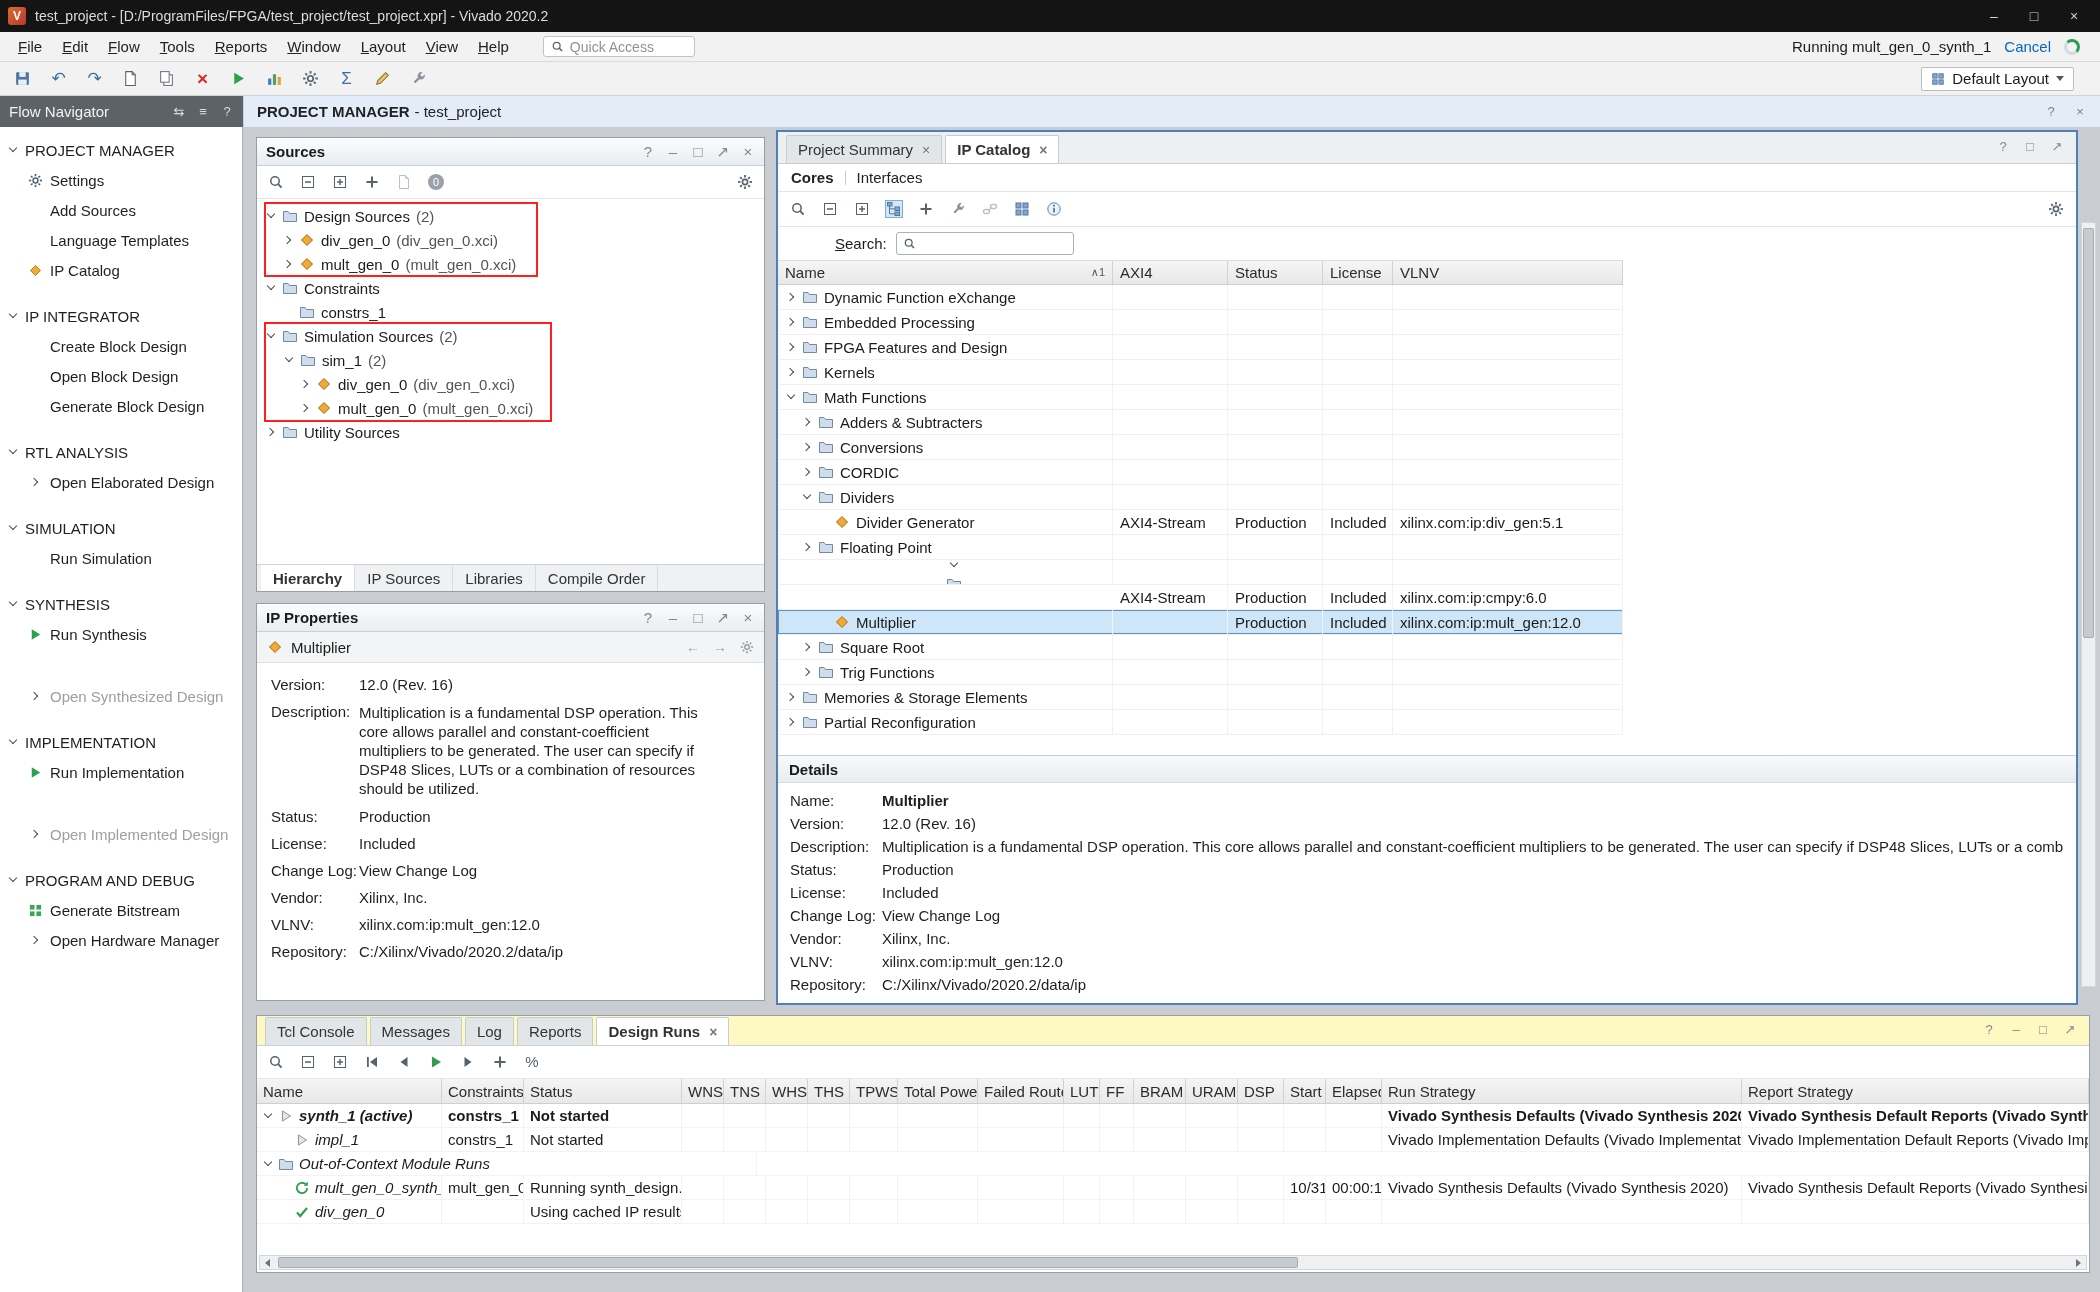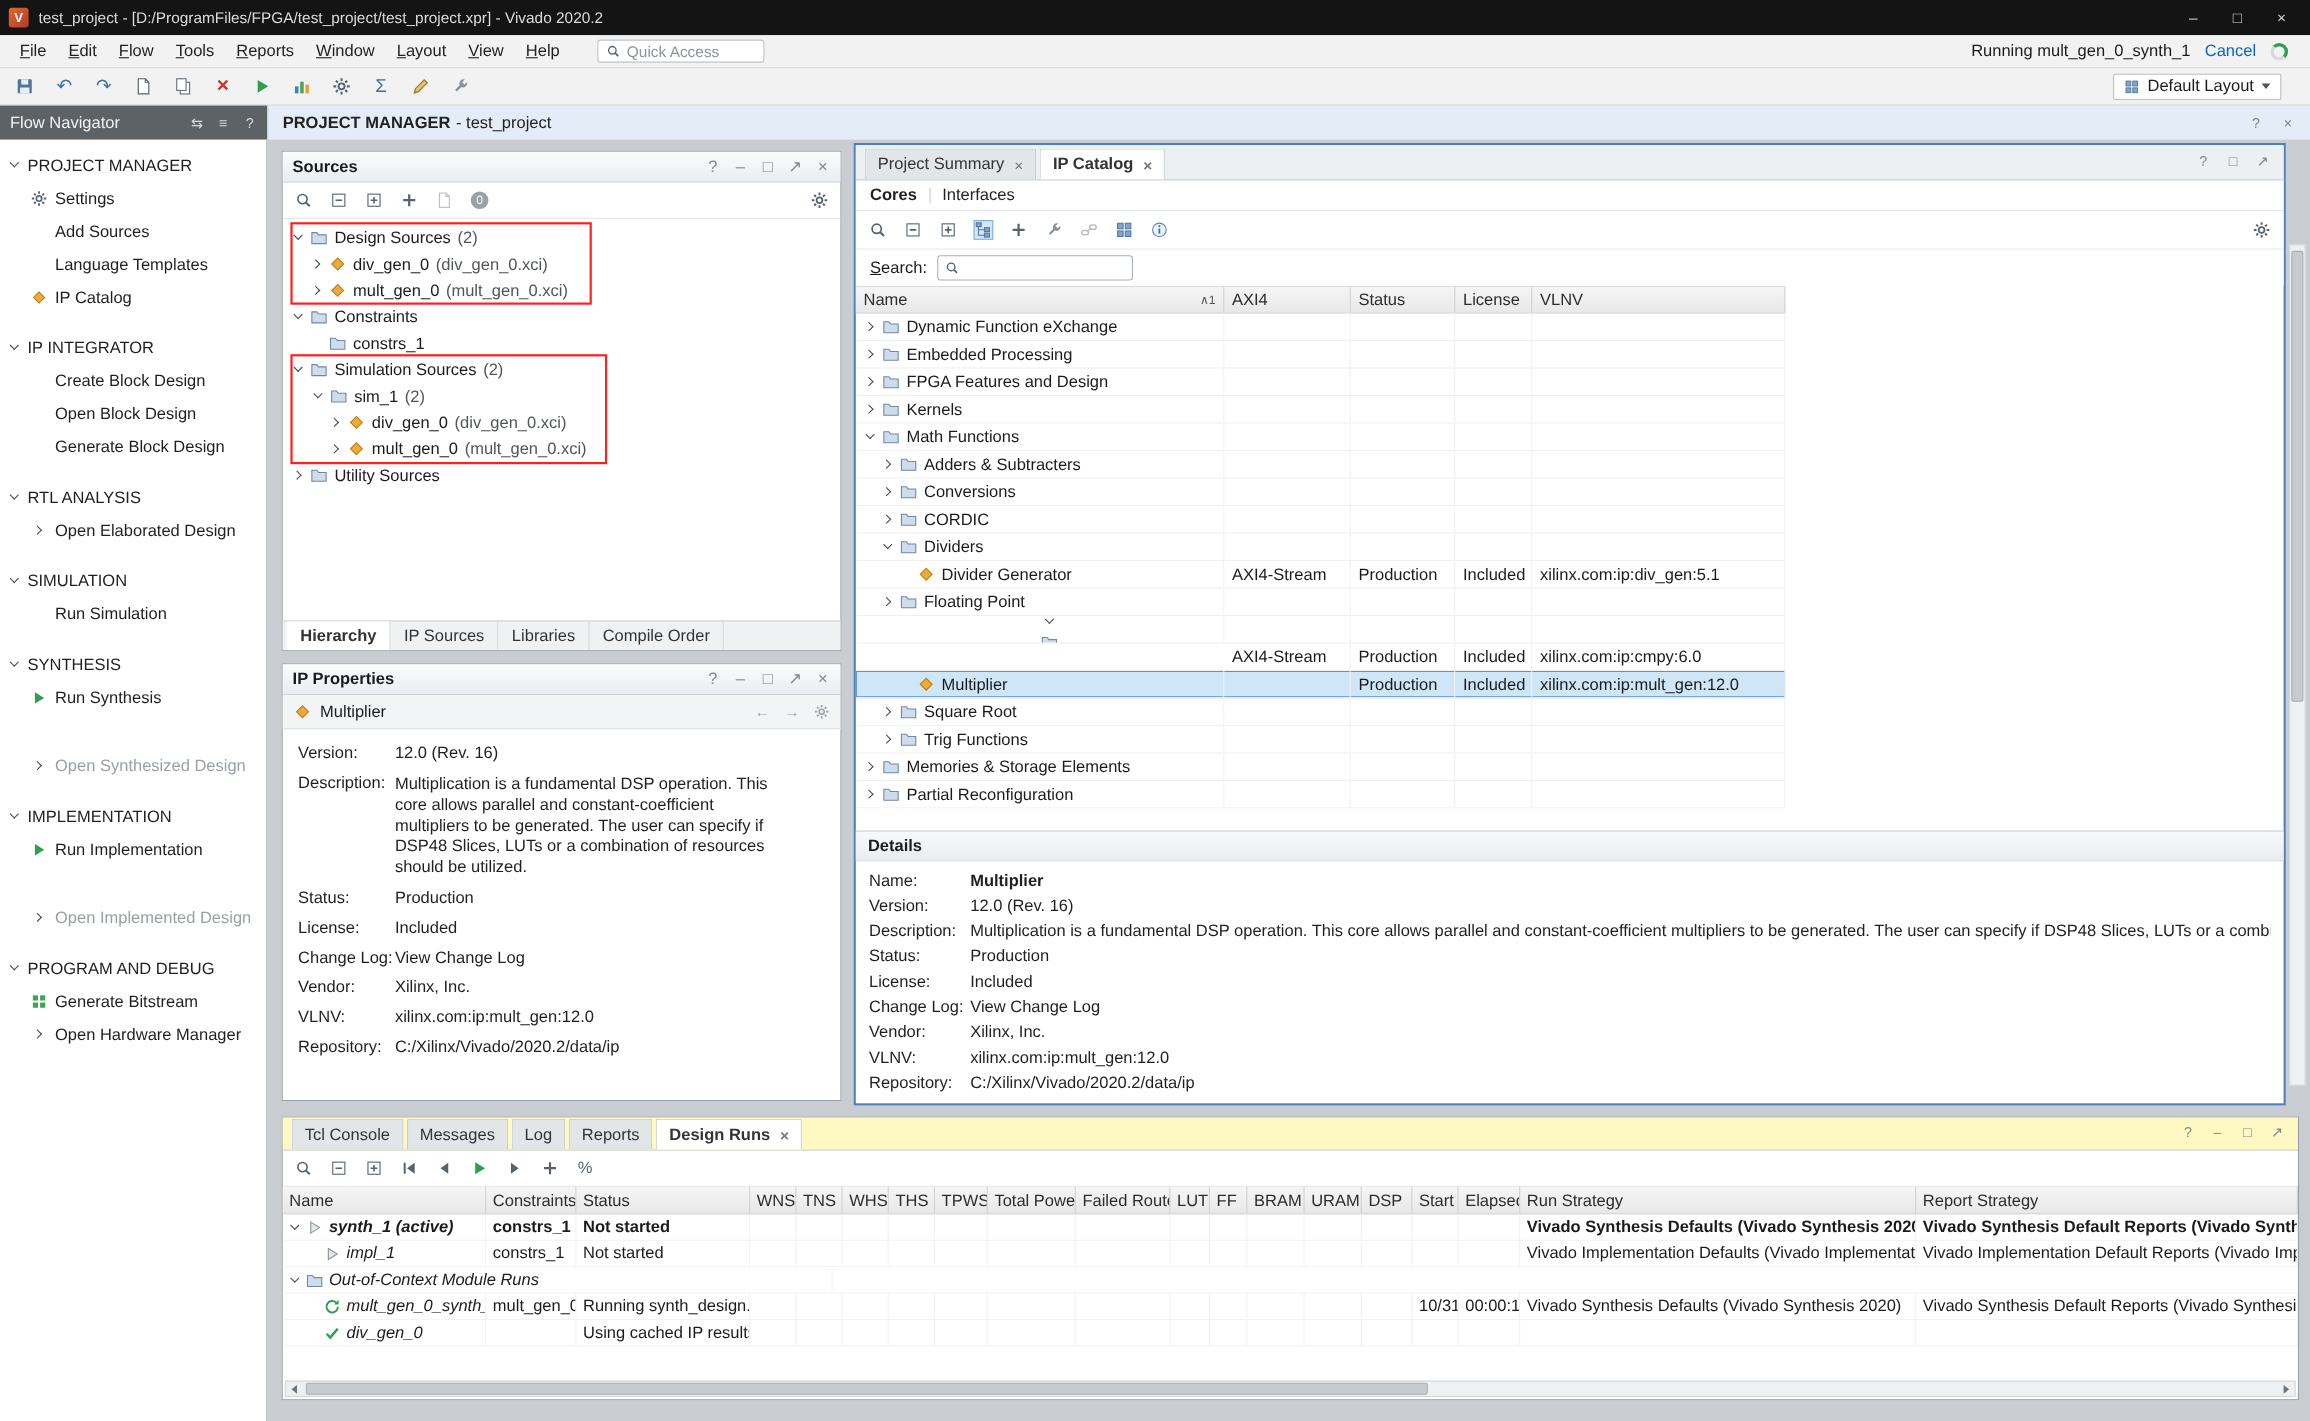--- a/index.html
+++ b/index.html
@@ -106,21 +106,21 @@
  border:1px solid #c6ccd2;border-bottom:none;border-radius:2px 2px 0 0;color:#333;}
 .rtabs .tab.active,.runs-tabs .tab.active{background:#fff;font-weight:bold;}
 .tabx{color:#777;font-size:14px;}
 .pctrl{position:absolute;right:12px;top:8px;display:flex;gap:13px;}
 .pctrl .ic{color:#81888e;width:14px;height:14px;font-size:13px;}
 .subtabs{height:28px;display:flex;align-items:center;gap:11px;padding:0 13px;border-bottom:1px solid #e2e5e8;background:#fff;}
 .subtab{color:#222;}
 .subtab.active{font-weight:bold;}
 .vsep{width:1px;height:14px;background:#c5cacf;}
 .cattb{height:35px;display:flex;align-items:center;padding:0 12px;background:#fff;border-bottom:1px solid #e2e5e8;gap:14px;}
-.searchrow{height:33px;display:flex;align-items:center;gap:9px;padding:0 13px;background:#fff;}
+.searchrow{height:33px;display:flex;align-items:center;gap:9px;padding:0 13px;background:#fff;margin-left:44px;}
 .mnemonic{display:inline-block;}
 .mnemonic::first-letter{text-decoration:underline;}
 .searchbox{width:178px;height:23px;border:1px solid #aab1b7;border-radius:3px;display:flex;align-items:center;
  padding:0 6px;gap:5px;background:#fff;}
 .searchbox .ic{width:13px;height:13px;}
 .cat-head{height:25px;display:flex;width:845px;background:linear-gradient(#f5f5f5,#e8e8e8);
  border-top:1px solid #dddddd;border-bottom:1px solid #cfcfcf;}
 .chcell{display:flex;align-items:center;padding:0 7px;border-right:1px solid #d2d2d2;color:#2c2c2c;overflow:hidden;}
 .sort{margin-left:auto;font-size:11px;color:#555;}
 .cat-rows{height:450px;overflow:hidden;}

